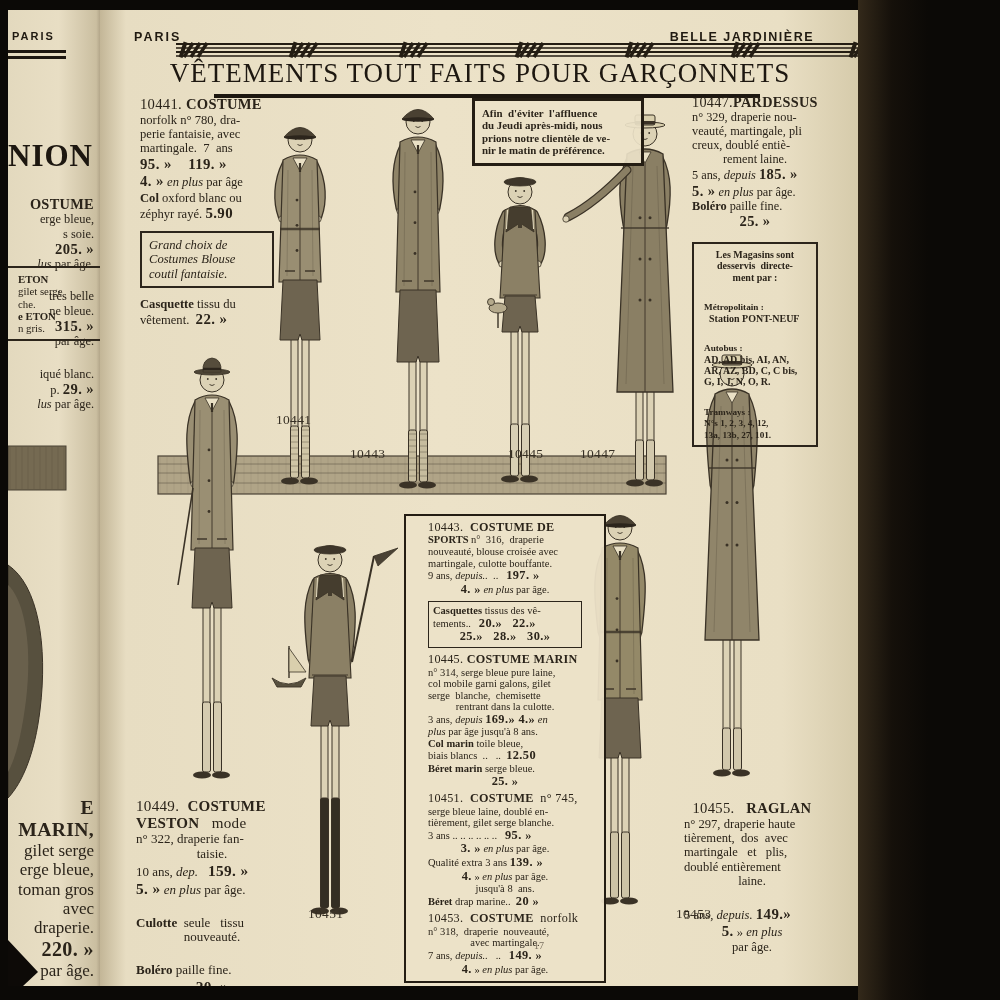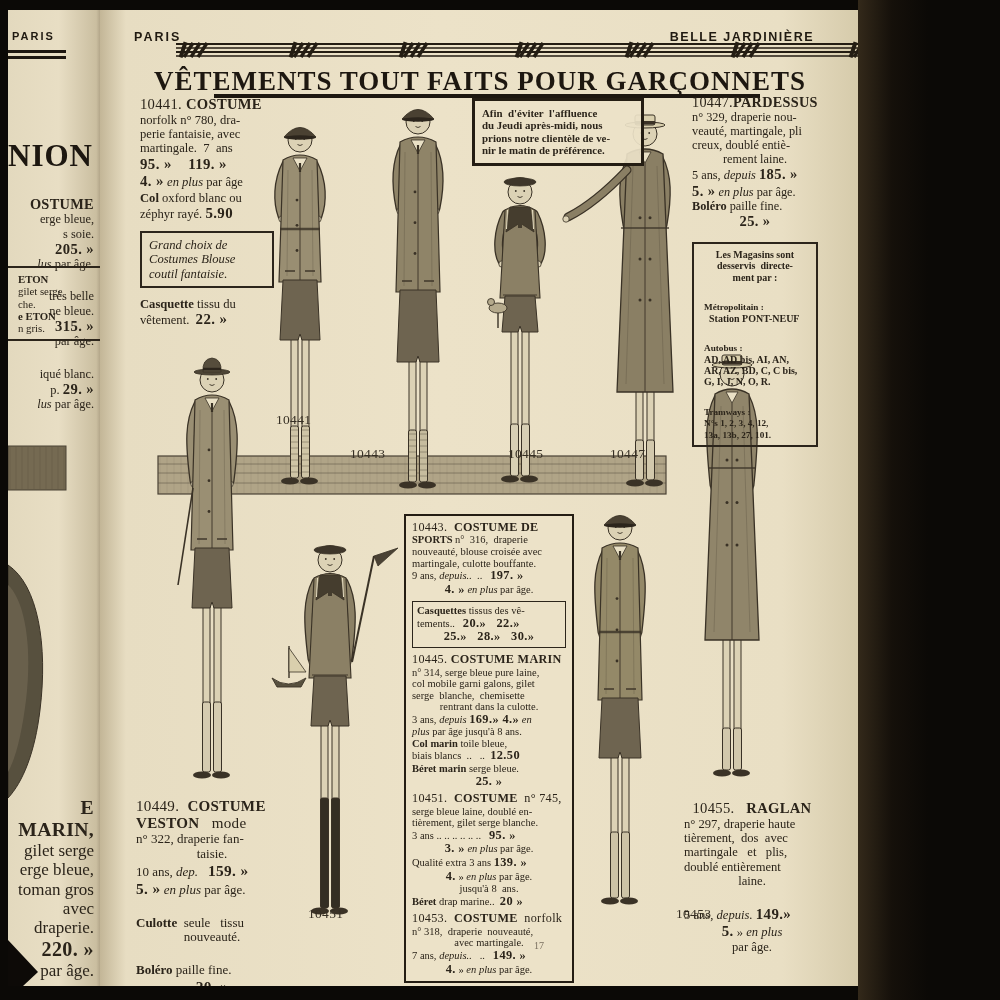--- a/index.html
+++ b/index.html
@@ -16,31 +16,31 @@
   .ln-lg{font-size:1.16em;letter-spacing:.3px}
   .ln-sp{margin-top:18px}
   .sg-b{font-weight:700}
   .sg-b2{font-weight:700;font-size:.92em}
   .sg-i{font-style:italic}
   .sg-B{font-weight:700;font-size:1.18em;letter-spacing:.4px}
   .tbox{border:2px solid #2c251b;padding:5px 7px;margin:9px 0}
   .hdr{font-family:"Liberation Sans",sans-serif;font-weight:700;color:#201a11}
   .hdr-l{position:absolute;left:34px;top:20px;font-size:12.5px;letter-spacing:2px}
   .hdr-r{position:absolute;left:528px;top:20px;width:186px;text-align:right;font-size:12.5px;letter-spacing:1.5px}
-  .title{position:absolute;left:10px;top:56px;width:740px;text-align:center;z-index:3;
-       font-weight:700;font-size:27px;letter-spacing:1px;color:#1d1710}
+  .title{position:absolute;left:10px;top:48px;width:740px;text-align:center;z-index:3;
+       font-weight:400;font-size:27px;letter-spacing:1px;color:#1d1710}
   .title-rule{position:absolute;left:114px;top:84px;width:546px;height:4px;background:#1d1710;z-index:3}
   .orn-rule{position:absolute;left:76px;top:30px;z-index:3}
   .colL{position:absolute;left:40px;top:86px;width:134px;font-size:12.6px;z-index:3}
   .notice{position:absolute;left:372px;top:88px;width:152px;font-size:10.9px;font-weight:700;z-index:3;
        border:3px solid #241d13;padding:6px 7px;background:rgba(236,226,200,.92)}
   .colR{position:absolute;left:592px;top:84px;width:126px;font-size:12.3px;z-index:3}
   .magasins{font-size:10px;border:2px solid #2c251b;padding:5px 10px;margin-top:12px}
   .centerBox{position:absolute;left:304px;top:504px;width:154px;z-index:3;
-       font-size:10.5px;line-height:1.08;border:2.5px solid #241d13;padding:5px 6px;
+       font-size:10.5px;line-height:1.08;border:2.5px solid #241d13;padding:5px 22px;
        background:rgba(236,226,200,.95)}
   .centerBox .tl{line-height:1.1}
   .inBox{border:1.6px solid #2c251b;padding:3px 4px;margin:5px 0}
   .cblk{margin-bottom:4px}
   .b10449{position:absolute;left:36px;top:788px;width:152px;font-size:13px;z-index:3}
   .b10455{position:absolute;left:584px;top:790px;width:136px;font-size:12.6px;z-index:3}
   .flab{position:absolute;font-size:13.5px;color:#362f24;z-index:3;letter-spacing:.3px}
   .pnum{position:absolute;left:424px;top:930px;width:30px;text-align:center;font-size:10px;color:#7a7060;z-index:3}
   .lp-hdr{position:absolute;left:4px;top:20px;font-size:11px;letter-spacing:2px}
   .lp-rule1{position:absolute;left:0;top:40px;width:58px;height:3px;background:#1d1710}
@@ -654,19 +654,19 @@
       <div class="tl"><span class="sg-r">doublé entièrement</span></div>
       <div class="tl al-c"><span class="sg-r">laine.</span></div>
       <div class="tl ln-sp"><span class="sg-r">5 ans, </span><span class="sg-i">depuis. </span><span class="sg-B">149.»</span></div>
       <div class="tl al-c"><span class="sg-B">5.</span><span class="sg-r"> » </span><span class="sg-i">en plus</span></div>
       <div class="tl al-c"><span class="sg-r">par âge.</span></div>
     </div>
 
   <div class="flab" style="left:176px;top:402px">10441</div>
   <div class="flab" style="left:250px;top:436px">10443</div>
   <div class="flab" style="left:408px;top:436px">10445</div>
-  <div class="flab" style="left:510px;top:436px">10447</div>
+  <div class="flab" style="left:480px;top:436px">10447</div>
   <div class="flab" style="left:208px;top:896px">10451</div>
   <div class="flab" style="left:576px;top:896px">10453</div>
   <div class="pnum">17</div>
 </div>
 
 <div class="band-right"></div>
 
 </body></html>

